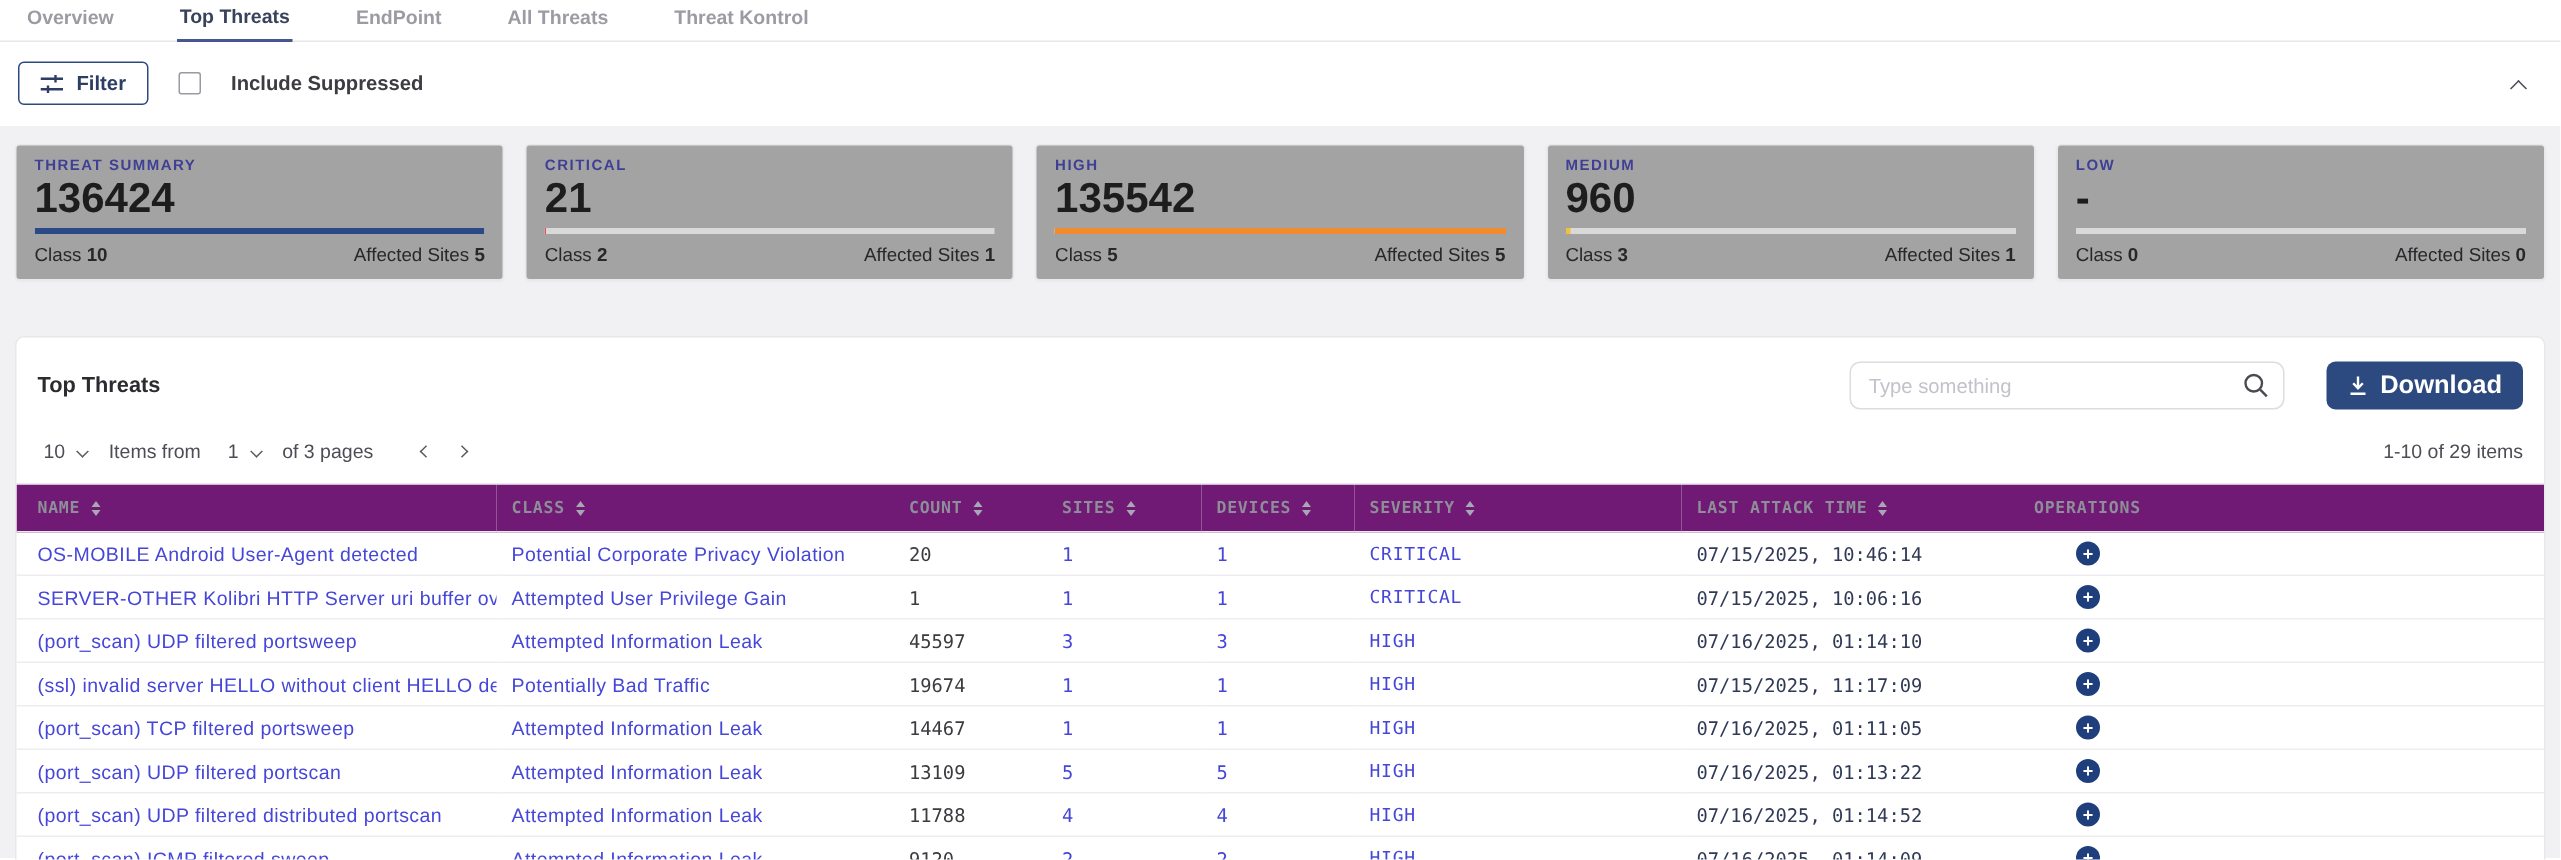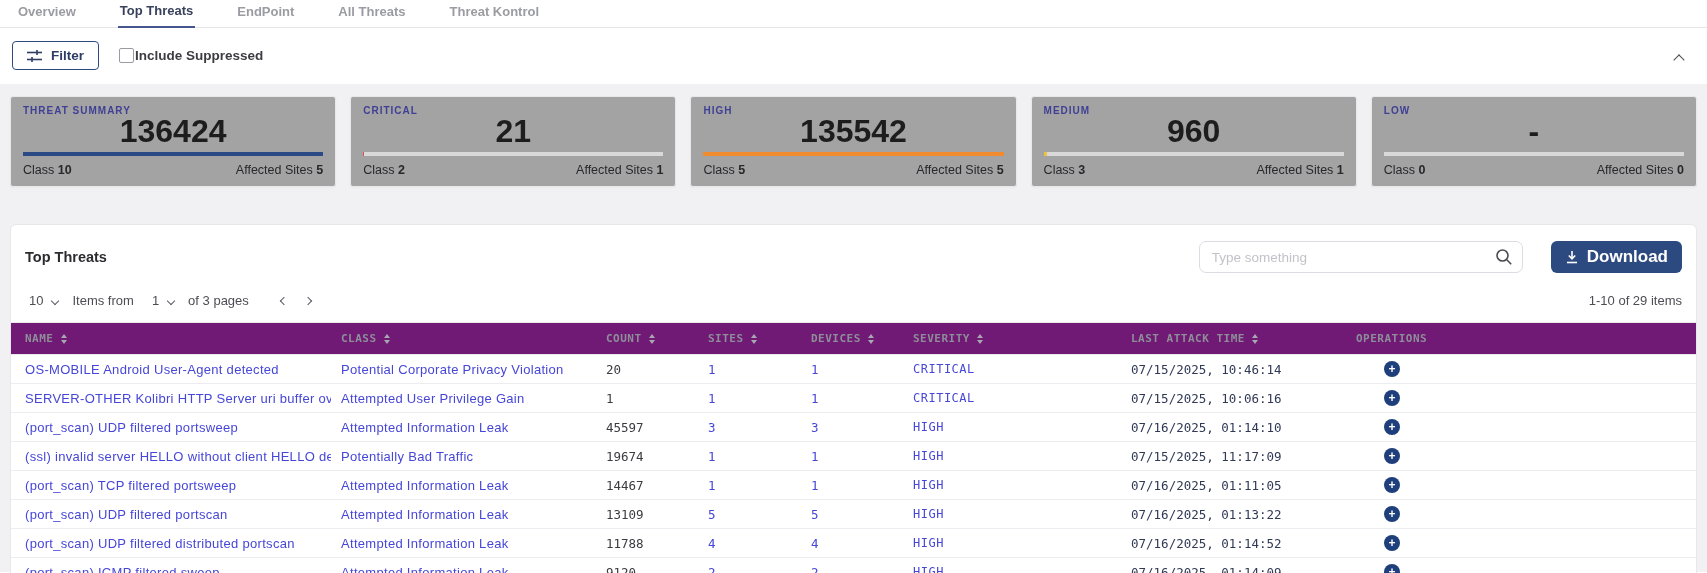--- a/index.html
+++ b/index.html
@@ -12,59 +12,59 @@
   .tab { font-size:13px; font-weight:bold; color:#9b9ba3; padding:0 2px 8px;
          cursor:pointer; white-space:nowrap; }
   .tab.active { color:#39425c; border-bottom:2px solid #46568e; margin-bottom:-1px; }
 
   
   .filterbar { display:flex; align-items:center; gap:20px; padding:13px 12px 14px;
                background:#fff; position:relative; }
   .filter-btn { display:inline-flex; align-items:center; gap:9px; padding:6px 14px;
                 border:1px solid #2c4a80; border-radius:4px; background:#fff;
                 color:#2e3d63; font-weight:bold; font-size:13.5px; cursor:pointer; }
-  .chk-row { display:inline-flex; align-items:center; gap:1px; cursor:pointer; }
+  .chk-row { display:inline-flex; align-items:center; gap:20px; cursor:pointer; }
   .chk-box { width:15px; height:15px; border:1.5px solid #9a9aa2; border-radius:2px;
              background:#fff; }
   .chk-label { font-size:13.5px; font-weight:600; color:#3c3c42; }
   .chev { width:8px; height:8px; border-right:1.8px solid #4a4a55;
           border-bottom:1.8px solid #4a4a55; display:inline-block; }
   .chev.up { transform:rotate(-135deg); }
   .chev.down { transform:rotate(45deg); }
   .chev.left { transform:rotate(135deg); }
   .chev.right { transform:rotate(-45deg); }
   .chev.small { width:6px; height:6px; border-width:1.5px; border-color:#5a5a64; }
   .collapse-ctl { position:absolute; right:24px; top:22px; cursor:pointer; }
 
   
   .gray { background:#f1f1f3; padding:12px 10px; height:488px; }
 
   
   .cards { display:flex; gap:14px; margin-bottom:37px; }
   .card { flex:1; background:#a3a3a3; border:1px solid #e8e8ea; border-radius:3px;
           padding:8px 12px 9px; box-shadow:0 1px 2px rgba(0,0,0,.03); }
   .card-label { font-size:10px; font-weight:bold; letter-spacing:1px; color:#3f3f95; }
-  .card-value { font-size:32px; font-weight:600; color:#1d1d1d; text-align:center;
+  .card-value { font-size:28px; font-weight:600; color:#1d1d1d; 
                 height:33px; line-height:31px; }
   .bar { height:4px; background:#d9d9da; margin:3px 0 7px; position:relative;
          overflow:hidden; }
   .bar-fill { position:absolute; left:0; top:0; height:100%; }
   .card-foot { display:flex; justify-content:space-between; font-size:12.5px;
                color:#28282c;text-align:center; }
   .card-foot b { font-weight:bold; }
 
   
   .tablecard { background:#fff; border:1px solid #e8e8ea; border-radius:6px;
                height:560px; overflow:hidden; }
   .tc-header { display:flex; justify-content:space-between; align-items:center;
                padding:16px 14px 14px; }
   .tc-title { font-size:14.5px; font-weight:bold; color:#2c2c30; }
   .tc-controls { display:flex; align-items:center; gap:28px; }
   .searchwrap { position:relative; }
-  .searchwrap input { width:324px; height:32px; border:1px solid #dcdce2;
+  .searchwrap input { width:290px; height:32px; border:1px solid #dcdce2;
                       border-radius:7px; padding:0 38px 0 12px; font-size:13.5px;
                       color:#333; outline:none; font-family:"Liberation Sans",sans-serif; }
   .searchwrap input::placeholder { color:#c2c2ca; }
   .search-ic { position:absolute; right:10px; top:7px; }
   .dl-btn { display:inline-flex; align-items:center; gap:8px; height:32px;
             padding:0 14px; background:#2c4a80; border:none; border-radius:6px;
             color:#fff; font-size:17px; font-weight:bold; cursor:pointer;
             font-family:"Liberation Sans",sans-serif; }
 
   

